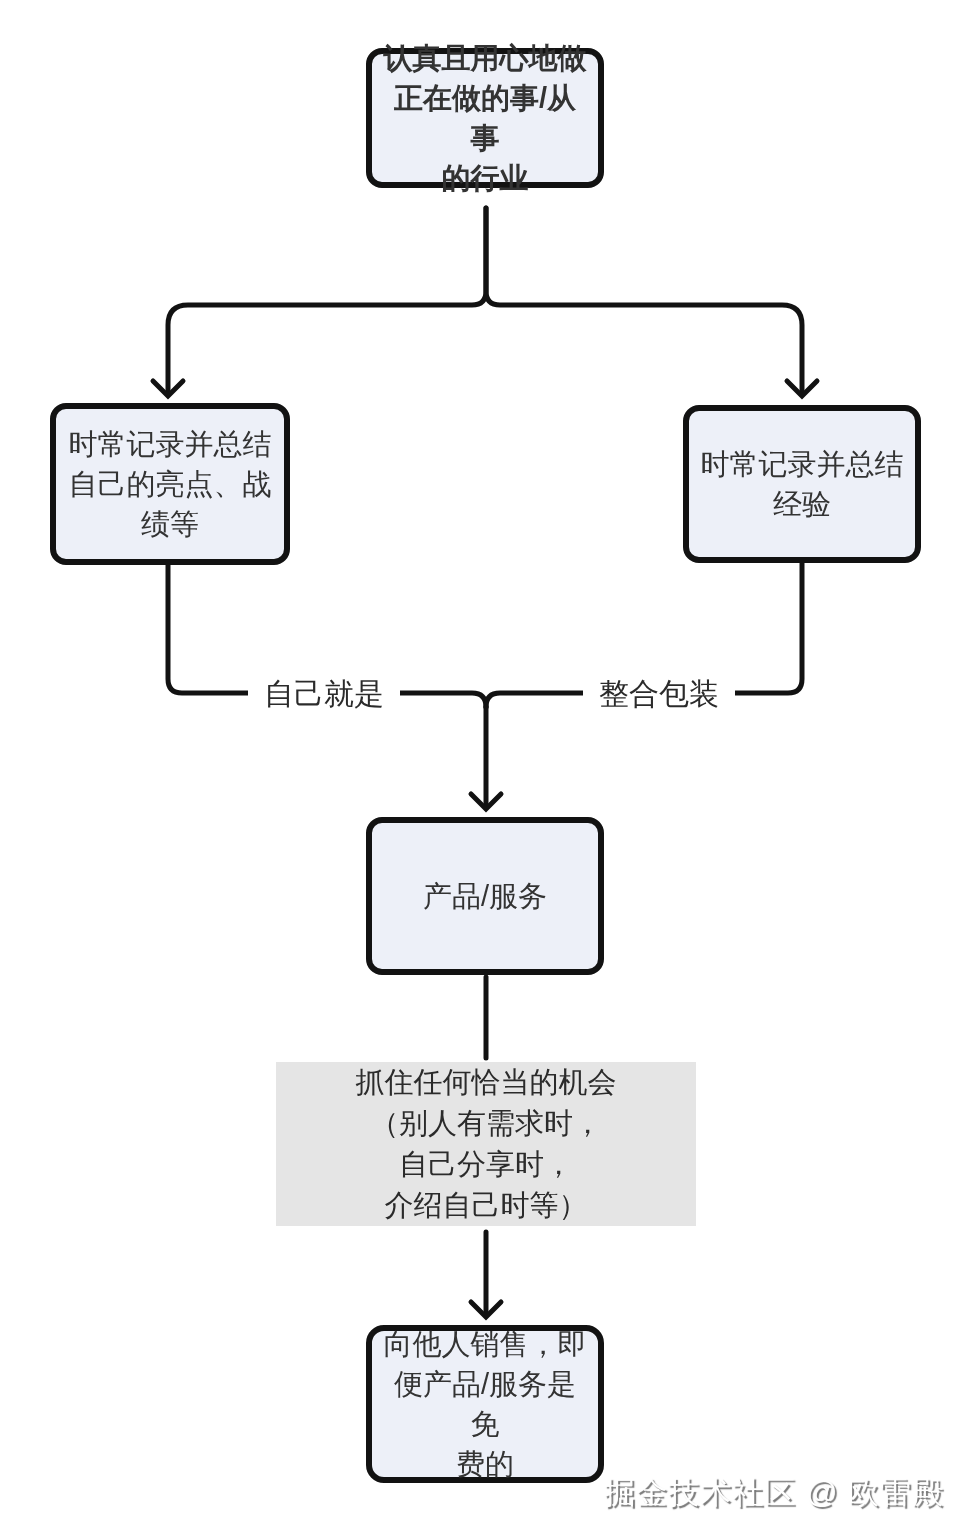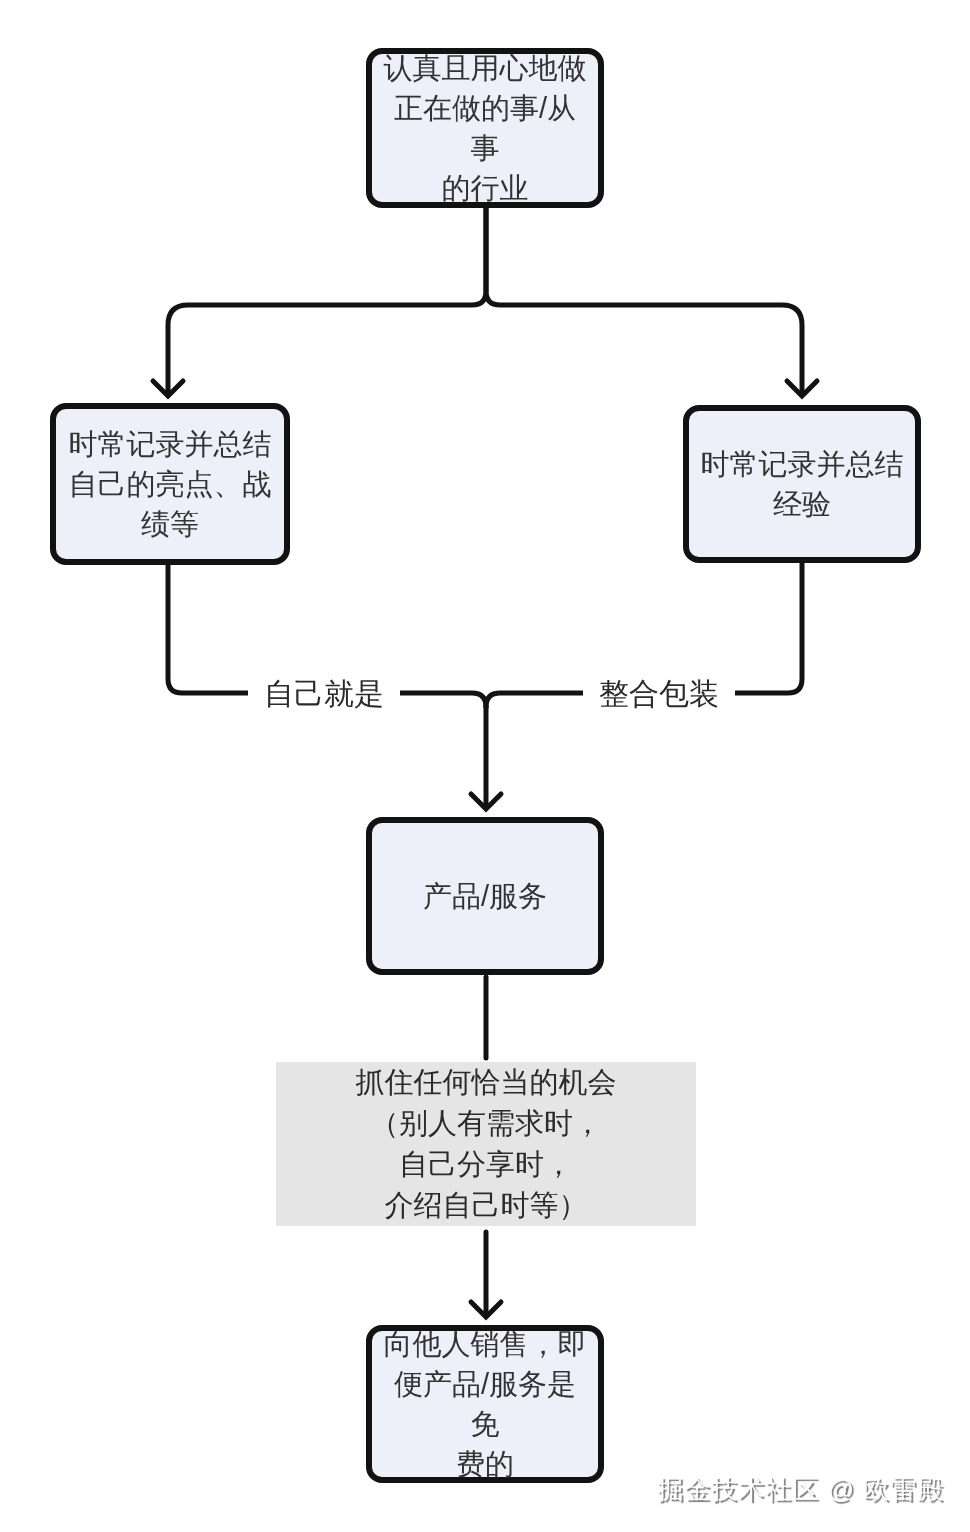--- a/index.html
+++ b/index.html
@@ -33,25 +33,25 @@
     border:6px solid var(--node-border);
     border-radius:16px;
     display:flex;align-items:center;justify-content:center;
     text-align:center;
     color:var(--text-color);
     font-size:29px;
     line-height:40px;
     white-space:pre-line;
     padding:8px;
   }
-  .node-top   {left:366px;top:48px;  width:238px;height:160px;}
+  .node-top   {left:366px;top:48px;  width:238px;height:140px;font-weight:bold;}
   .node-left  {left:50px; top:403px; width:240px;height:162px;}
   .node-right {left:683px;top:405px; width:238px;height:158px;}
   .node-mid   {left:366px;top:817px; width:238px;height:158px;text-align:center;}
-  .node-bottom{left:366px;top:1325px;width:238px;height:158px;}
+  .node-bottom{left:366px;top:1325px;width:238px;height:158px;border-radius:18px;}
   .edge-label{
     position:absolute;
     transform:translate(-50%,-50%);
     background:#ffffff;
     padding:0 16px;
     color:var(--label-color);
     font-size:30px;
     line-height:40px;
     white-space:nowrap;
   }
@@ -65,21 +65,21 @@
     text-align:center;
     color:var(--label-color);
     font-size:29px;
     line-height:41px;
     white-space:pre-line;
     background:#e5e5e5;
   }
   .watermark{
     position:absolute;
     right:26px;top:1472px;
-    font-size:26px;
+    font-size:31px;
     letter-spacing:1px;
     color:#ffffff;
     text-shadow:2px 2px 1px rgba(105,105,105,0.9);
     white-space:nowrap;
   }
 </style>
 </head>
 <body>
 
 <div class="canvas">

